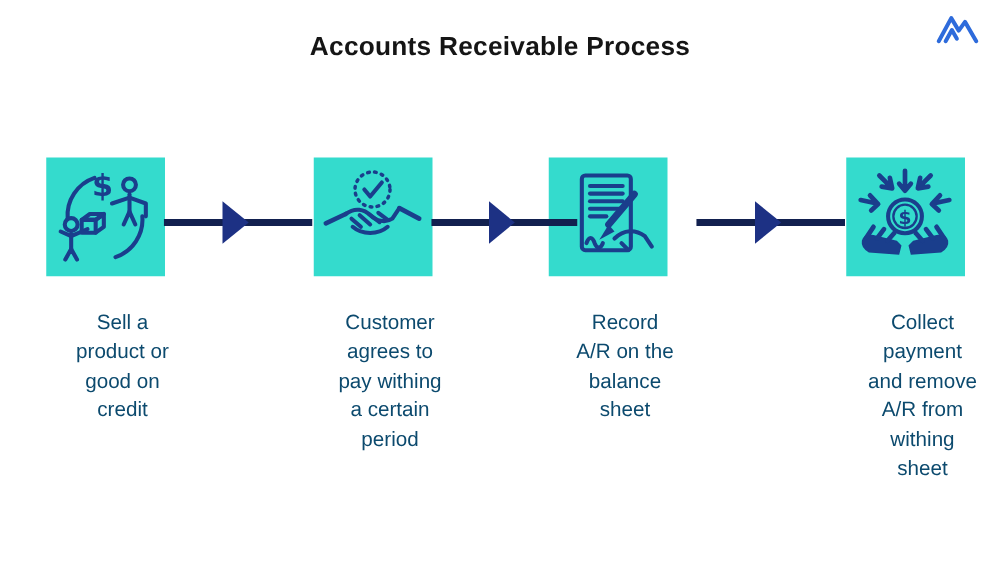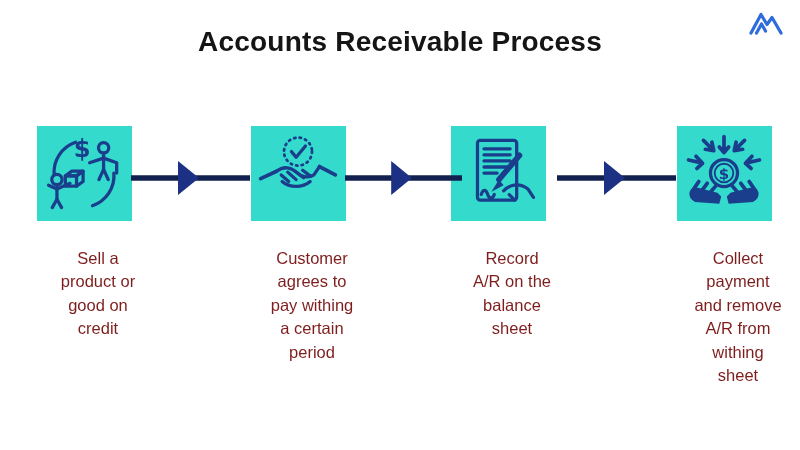--- a/index.html
+++ b/index.html
@@ -6,43 +6,43 @@
   .canvas{
     position:relative;
     width:800px;height:450px;
     background:#ffffff;
     font-family:"Liberation Sans","DejaVu Sans",sans-serif;
     overflow:hidden;
   }
   .title{
     position:absolute;top:26px;left:0;width:100%;
     text-align:center;
-    font-size:28px;font-weight:700;color:#151515;
+    font-size:21px;font-weight:700;color:#151515;
     letter-spacing:0.2px;
   }
   .logo{
     position:absolute;top:8px;right:16px;width:36px;height:30px;
   }
   .step{
     position:absolute;top:126px;width:150px;
     display:flex;flex-direction:column;align-items:center;
   }
   .step1{left:9px;}
   .step2{left:223px;justify-content:center;}
-  .step3{left:423px;justify-content:center;}
+  .step3{left:411px;justify-content:center;}
   .step4{left:649px;}
   .icon-box{
     width:95px;height:95px;background:#34DBCD;
     display:flex;align-items:center;justify-content:center;
     color:#1A3E8C;
   }
   .icon-box svg{width:84px;height:84px;display:block;}
   .step-label{
     margin-top:26px;
-    font-size:16.5px;line-height:1.42;color:#7f1d1d;
+    font-size:16.5px;line-height:1.42;color:#0c4a6e;
     text-align:center;white-space:pre-line;margin-left:28px;
   }
   .connector{
     position:absolute;top:156px;height:44px;
   }
   .conn1{left:131px;width:119px;}
   .conn2{left:345px;width:117px;}
   .conn3{left:557px;width:119px;}
   .connector svg{width:100%;height:100%;display:block;}
 </style>

